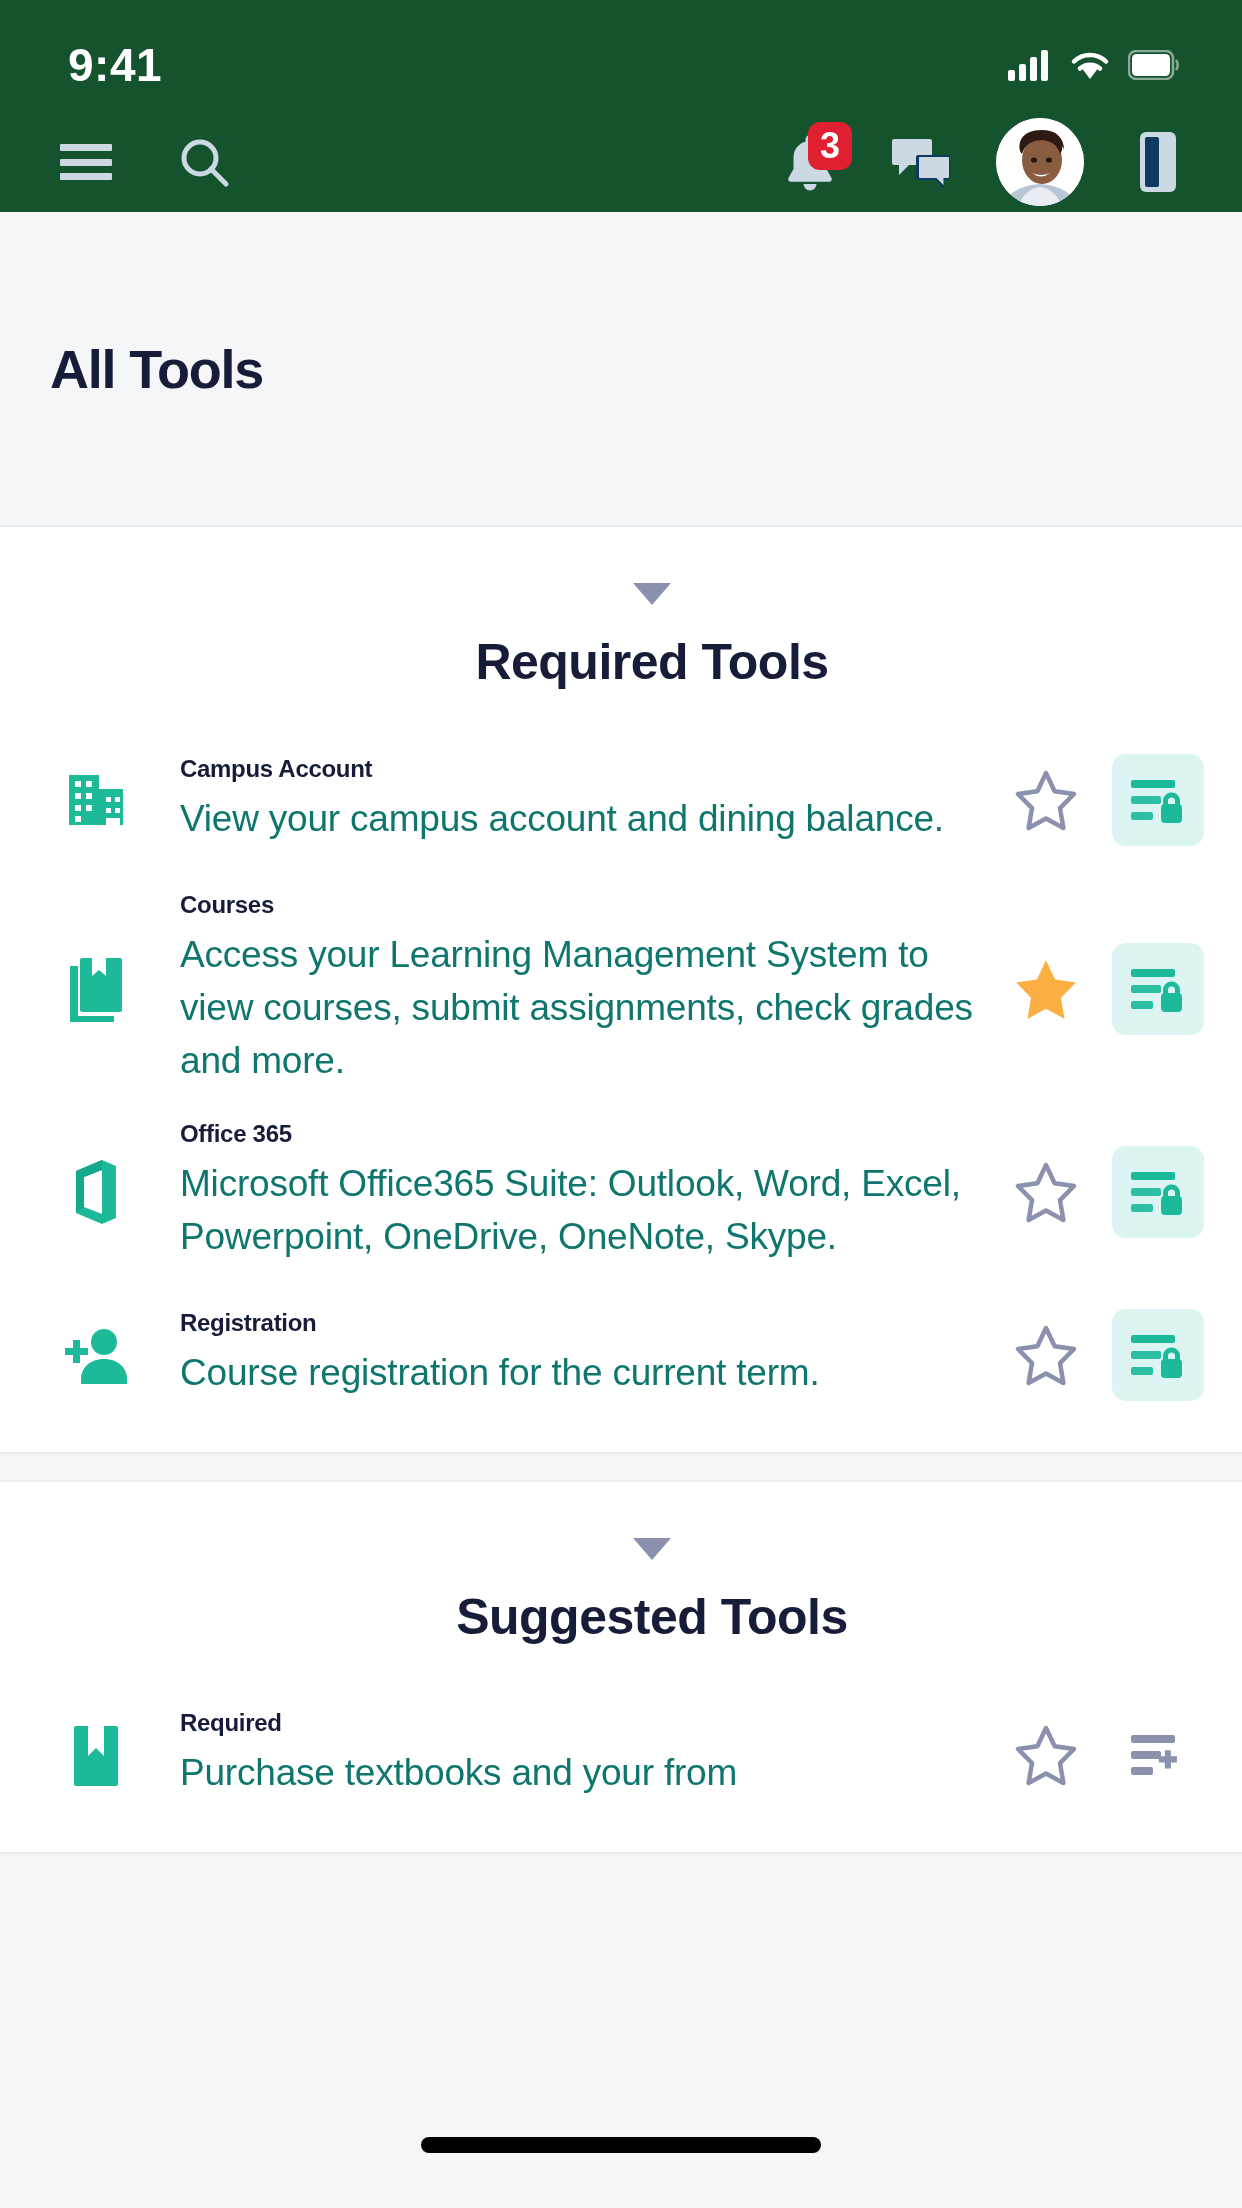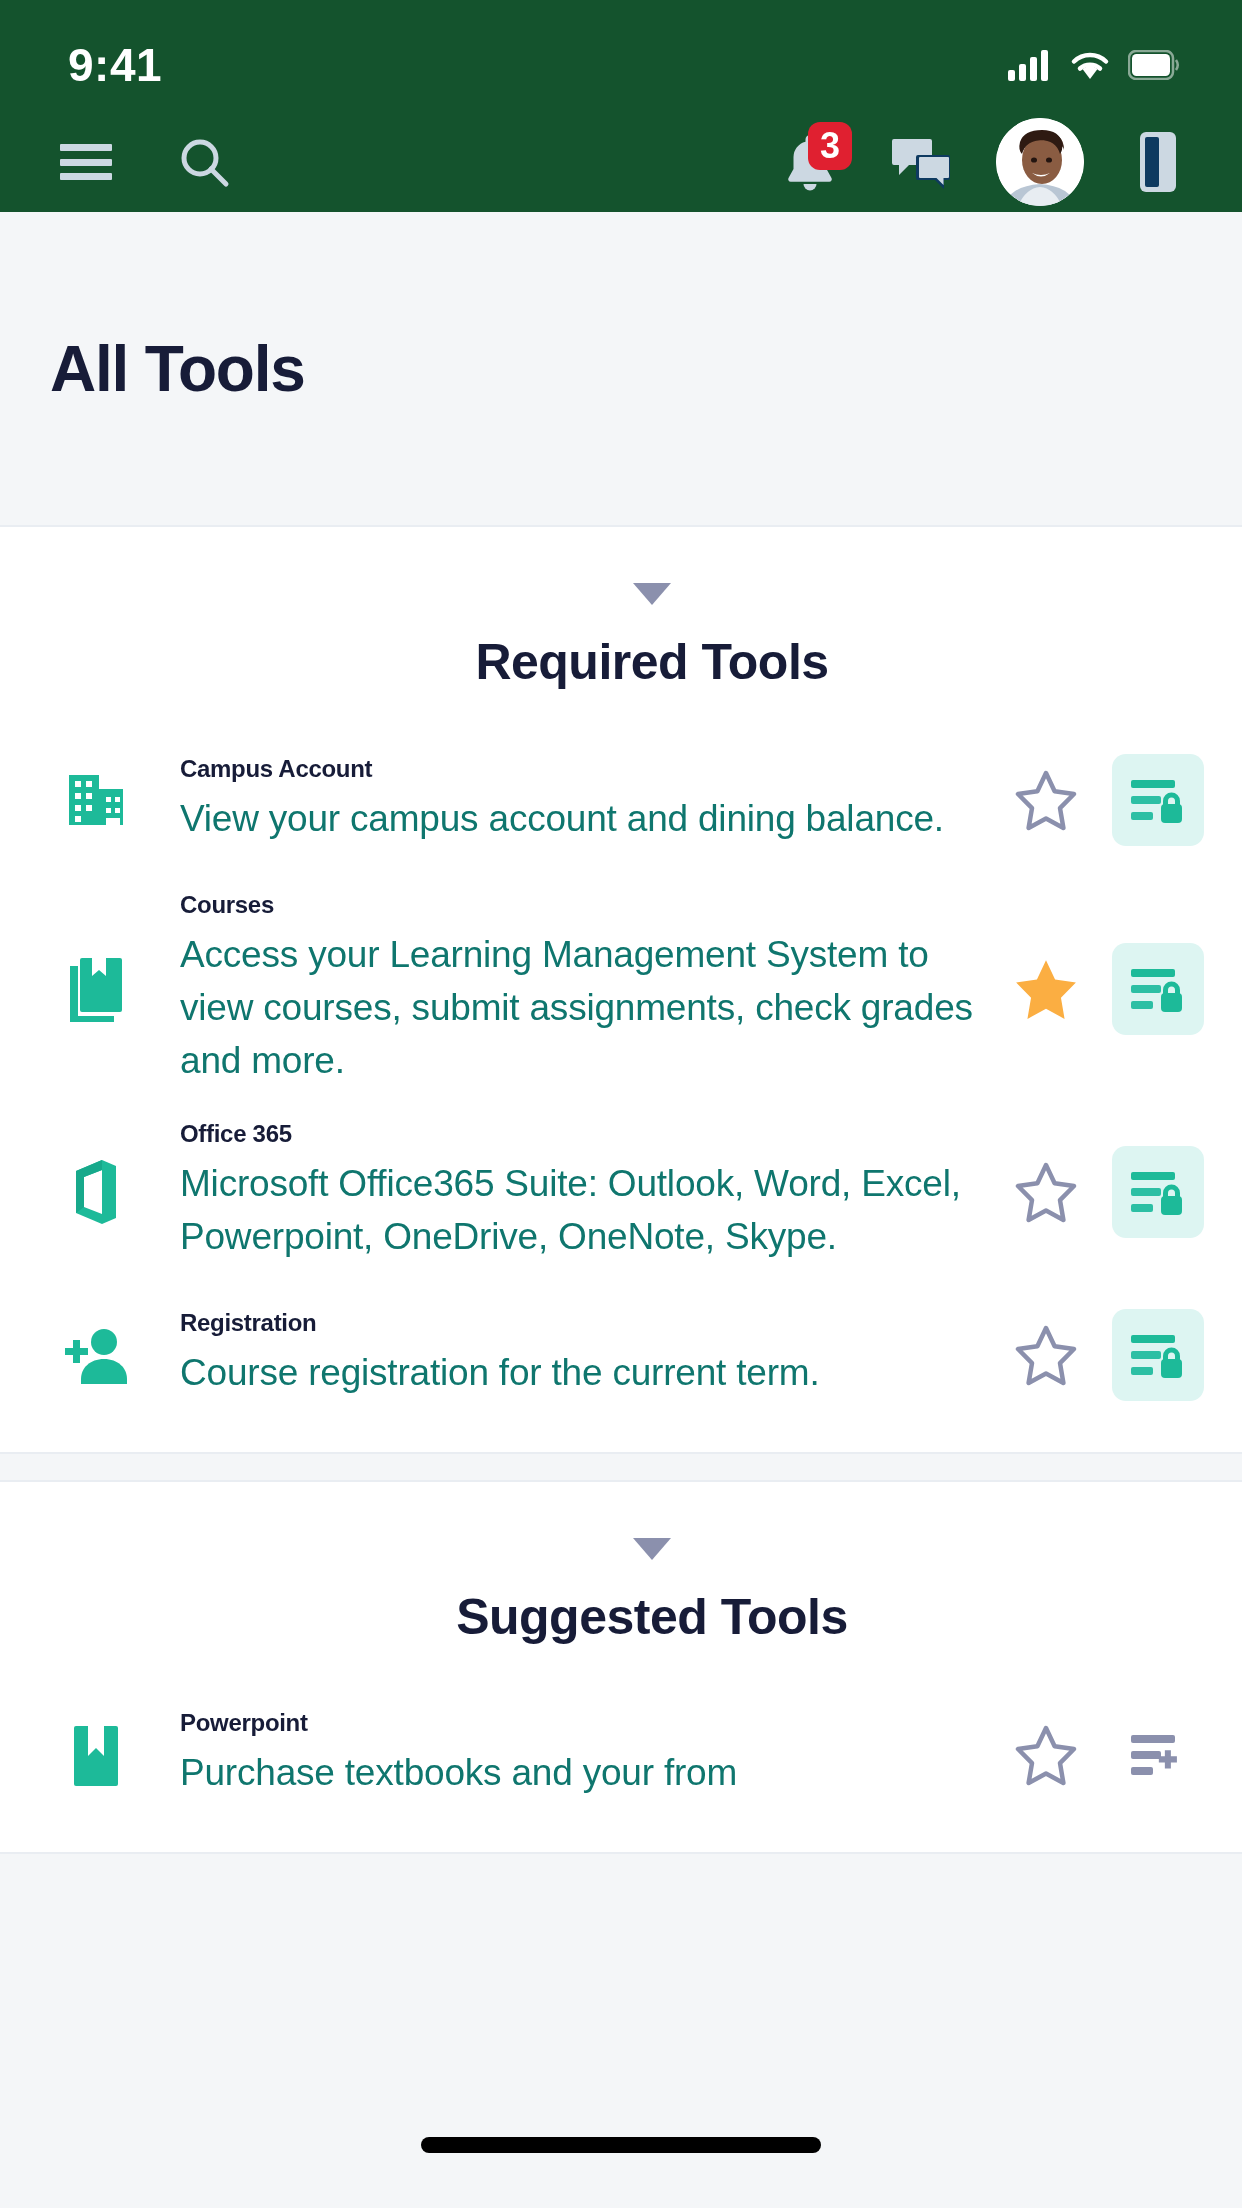--- a/index.html
+++ b/index.html
@@ -65,21 +65,21 @@
   .avatar-face { position: absolute; left: 0; top: 0; width: 88px; height: 88px; }
 
   
   .page-head {
     background: #f4f6f8;
     height: 313px;
     display: flex; align-items: center;
     padding: 0 50px;
   }
   .page-title {
-    font-size: 64px; font-weight: 700; color: #171c38; letter-spacing: -1.2px;
+    font-size: 54px; font-weight: 700; color: #171c38; letter-spacing: -1.2px;
   }
 
   
   .card {
     background: #ffffff;
     border-top: 2px solid #e9edf2;
     border-bottom: 2px solid #e9edf2;
     padding: 0 0 22px 0;
   }
   .gap { height: 26px; background: #f4f6f8; }
@@ -391,21 +391,21 @@
     </div>
 
     <div class="tool-row">
       <div class="tool-icon">
         <svg width="56" height="66" viewBox="0 0 56 66">
           <path d="M8 4 h40 a2 2 0 0 1 2 2 v56 a2 2 0 0 1 -2 2 H8 a2 2 0 0 1 -2 -2 V6 a2 2 0 0 1 2 -2 Z" fill="#1dba99"></path>
           <path d="M20 4 h16 v30 l-8 -8 l-8 8 Z" fill="#ffffff"></path>
         </svg>
       </div>
       <div class="tool-text">
-        <div class="tool-name">Powerpoint</div>
+        <div class="tool-name">Required</div>
         <div class="tool-desc">Purchase textbooks and your from</div>
       </div>
       <div class="tool-actions">
         <div class="star-btn">
           <svg width="64" height="62" viewBox="0 0 64 62">
             <path d="M32 4 L40.6 22.2 L60 25 L46 39.2 L49.4 59 L32 49.6 L14.6 59 L18 39.2 L4 25 L23.4 22.2 Z" fill="none" stroke="#8b90ad" stroke-width="4.5" stroke-linejoin="round"></path>
           </svg>
         </div>
         <div class="action-btn plain">
           <svg width="62" height="50" viewBox="0 0 62 50">

